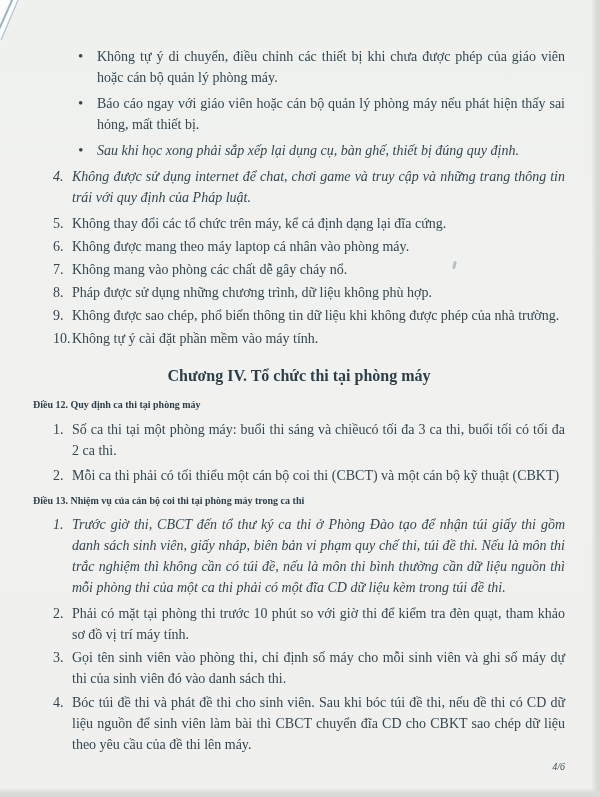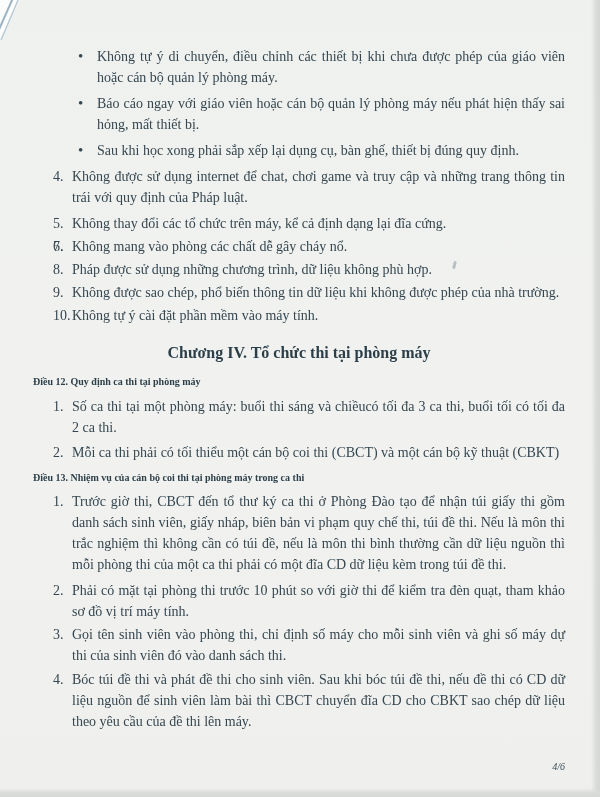--- a/index.html
+++ b/index.html
@@ -33,21 +33,21 @@
   }
   .b-item { position:relative; padding-left:64px; text-align:justify; margin-bottom:5px; }
   .b-item .dot { position:absolute; left:45px; top:0; }
   .b-item .dot::before { content:"\2022"; font-size:15px; }
   .n-item { position:relative; padding-left:39px; text-align:justify; }
   .n-item .num { position:absolute; left:20px; top:0; }
   .mb0 { margin-bottom:0; }
   .mb2 { margin-bottom:2px; }
   .mb3 { margin-bottom:3px; }
   .mb4 { margin-bottom:4px; }
-  .mb5 { margin-bottom:5px; }
+  .mb5 { margin-bottom:5px;font-style:italic; }
   .chapter-heading {
     text-align:center; font-weight:bold; font-size:16px; color:#2c3f49;
     margin-top:16px; margin-bottom:8px;
   }
   .article-heading {
     font-weight:bold; font-size:10px; color:#2c3f49;
   }
   .page-number {
     position:absolute; right:35px; top:761px;
     font-style:italic; font-size:10px; color:#3a4b54;
@@ -82,20 +82,21 @@
     <div class="n-item mb5">
       <span class="num">4.</span>
       <span>Không được sử dụng internet để chat, chơi game và truy cập và những trang thông tin trái với quy định của Pháp luật.</span>
     </div>
     <div class="n-item mb2">
       <span class="num">5.</span>
       <span>Không thay đổi các tổ chức trên máy, kể cả định dạng lại đĩa cứng.</span>
     </div>
     <div class="n-item mb2">
       <span class="num">6.</span>
+      <span>Không được mang theo máy laptop cá nhân vào phòng máy.</span>
     </div>
     <div class="n-item mb2">
       <span class="num">7.</span>
       <span>Không mang vào phòng các chất dễ gây cháy nổ.</span>
     </div>
     <div class="n-item mb2">
       <span class="num">8.</span>
       <span>Pháp được sử dụng những chương trình, dữ liệu không phù hợp.</span>
     </div>
     <div class="n-item mb2">

